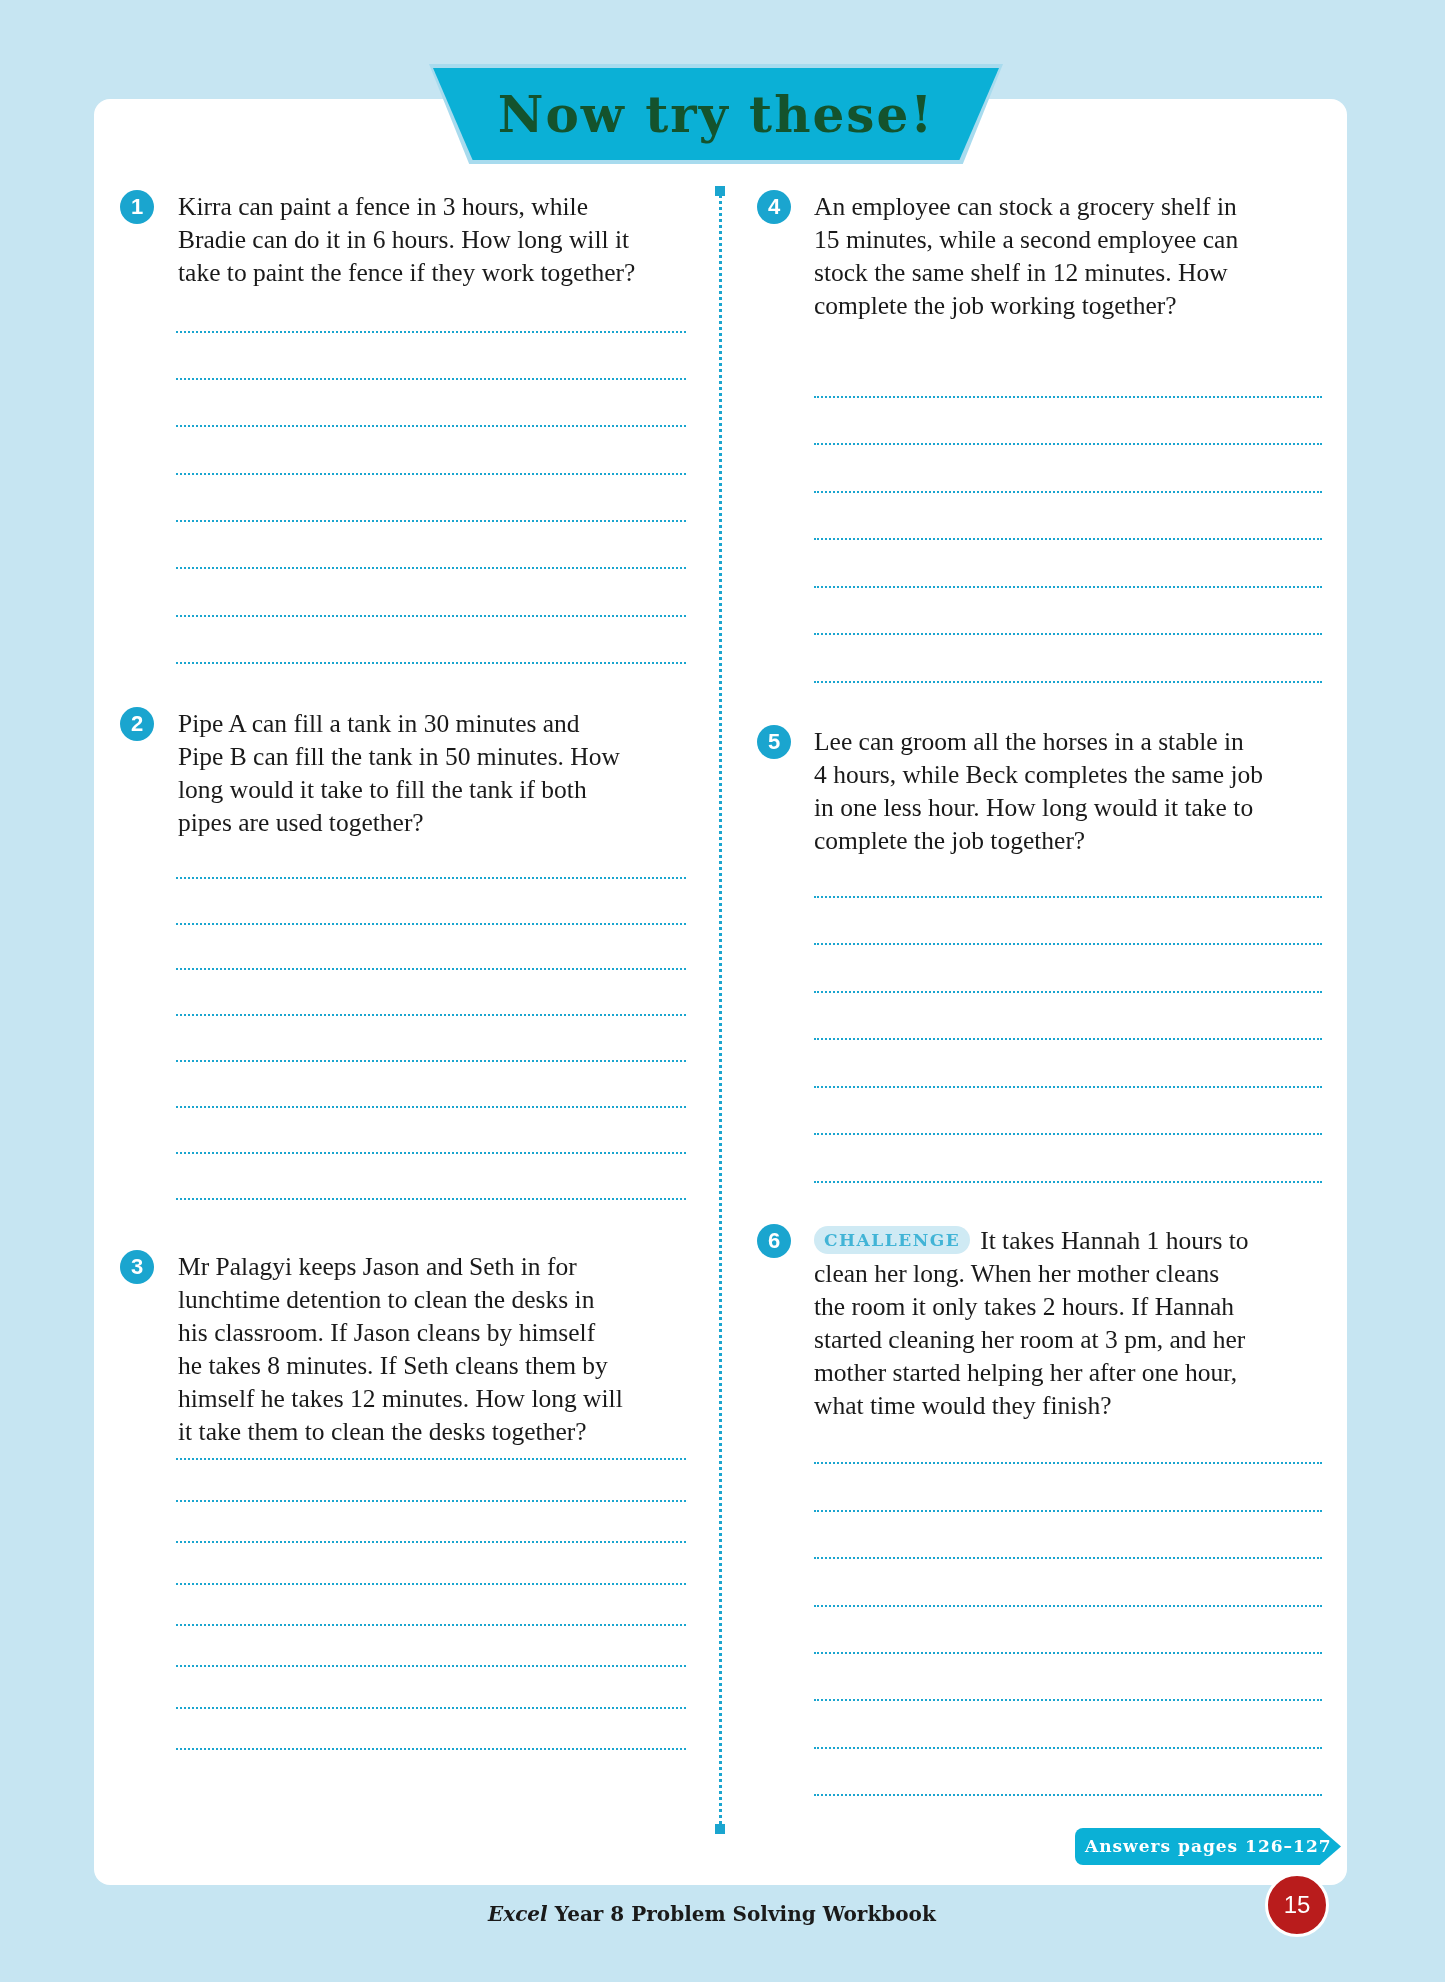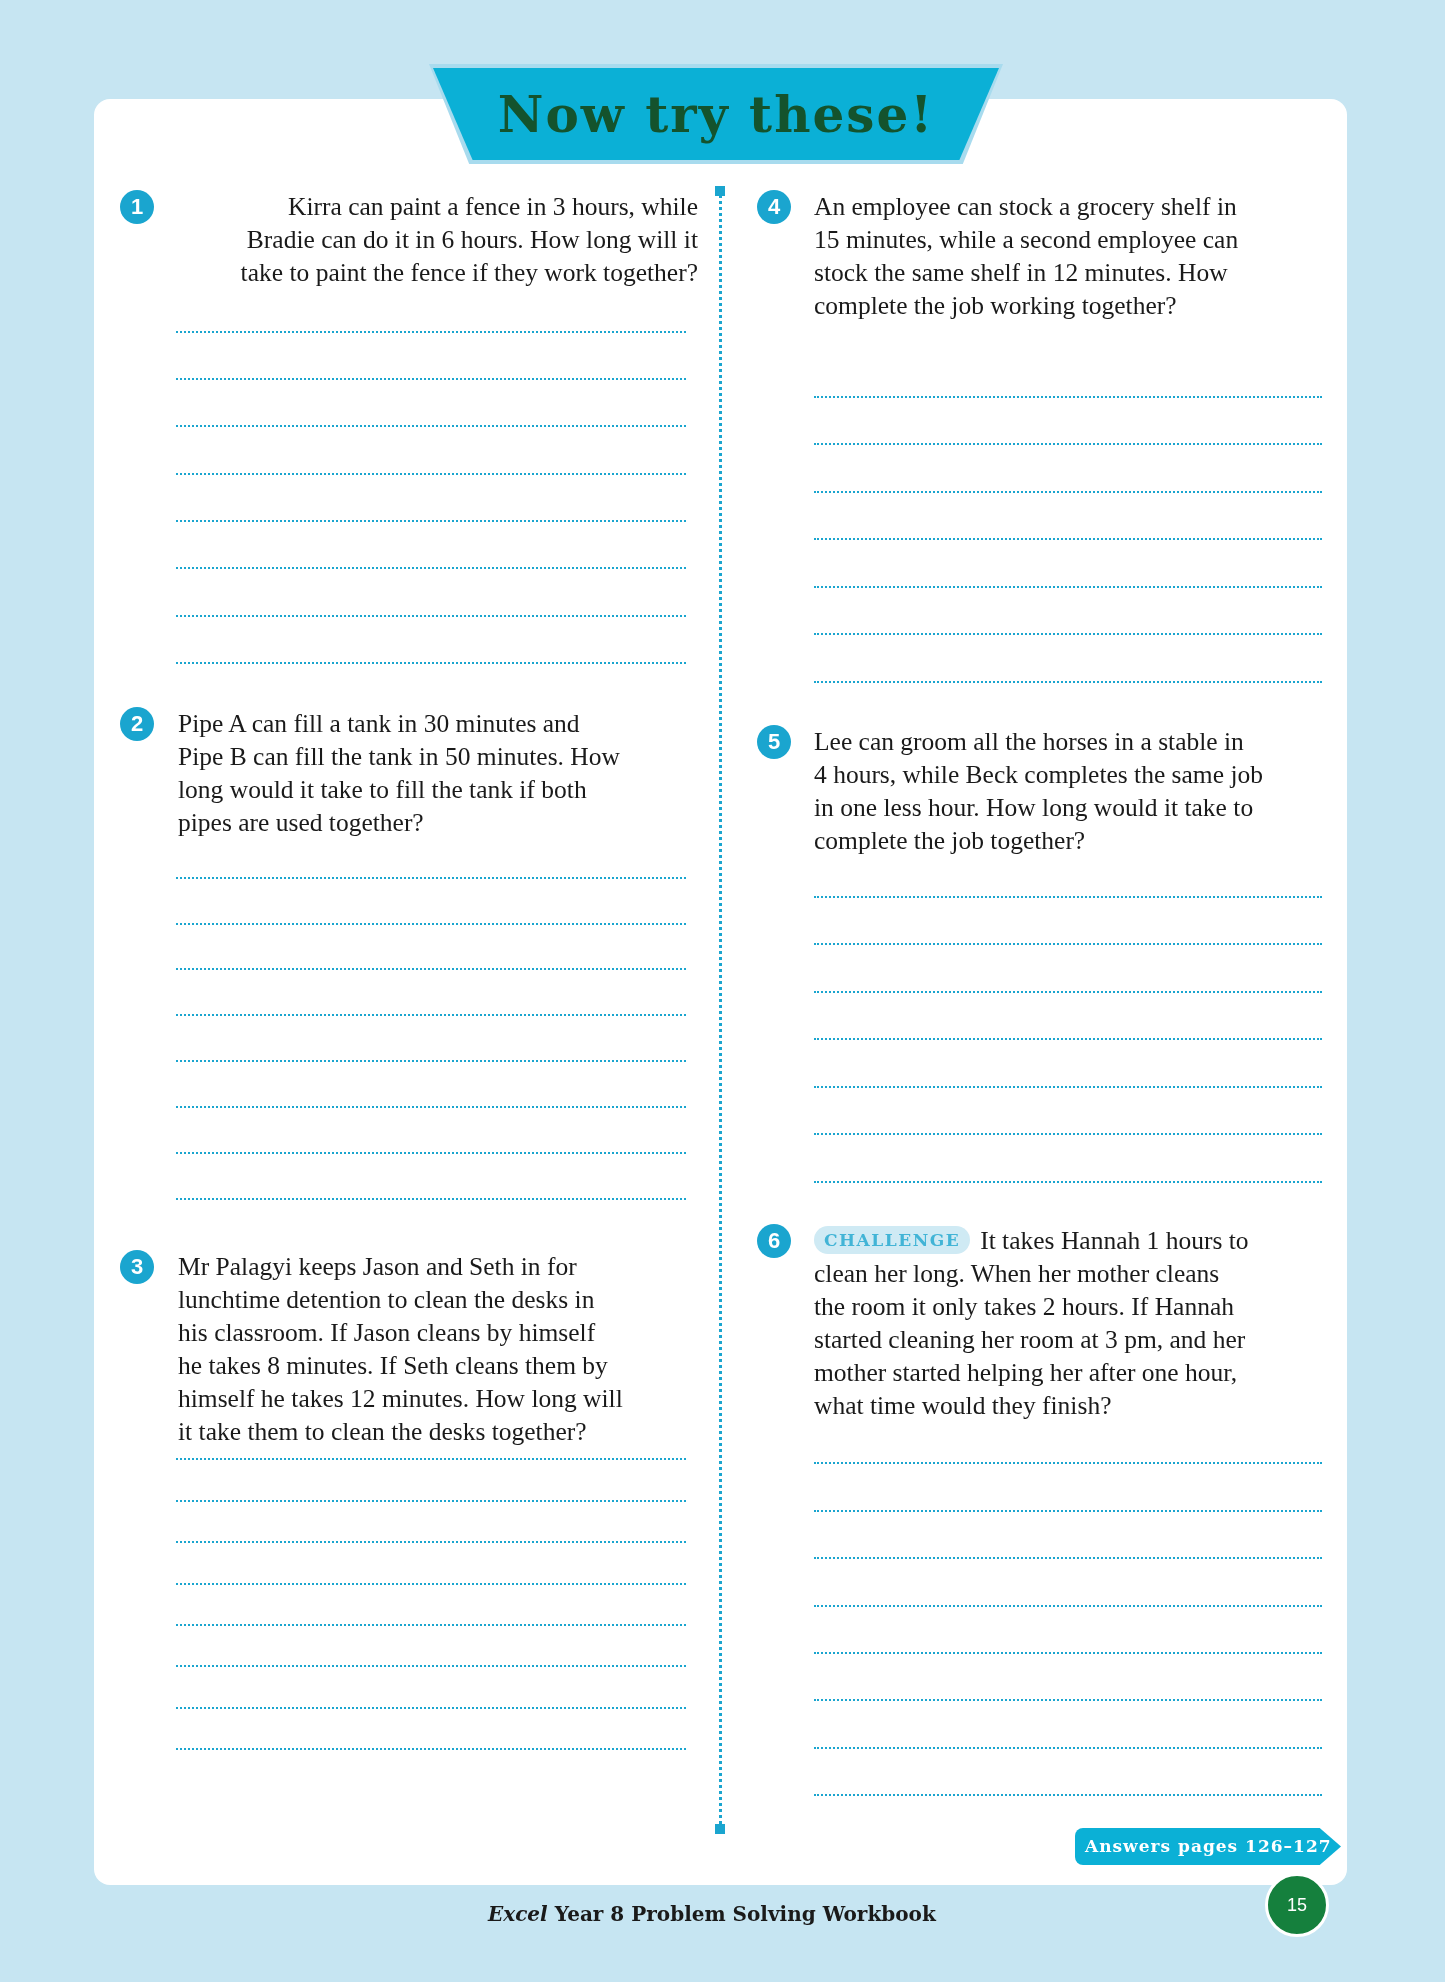--- a/index.html
+++ b/index.html
@@ -56,41 +56,41 @@
     position:absolute; left:10px; top:0; height:37px; line-height:37px;
     color:#fff; font-family:"DejaVu Serif", serif; font-weight:bold; font-size:17px; letter-spacing:1px;
   }
   .footer {
     position:absolute; left:488px; top:1902px; font-family:"DejaVu Serif", serif; font-size:20px;
     font-weight:bold; color:#1a1a1a;
   }
   .footer .brand { font-style:italic; }
   .page-badge {
     position:absolute; left:1265px; top:1873px; width:58px; height:58px; border-radius:50%;
-    background:#15803d; border:3px solid #fff; color:#fff;
-    font-family:"Liberation Sans", sans-serif; font-size:18px;
+    background:#b91c1c; border:3px solid #fff; color:#fff;
+    font-family:"Liberation Sans", sans-serif; font-size:24px;
     display:flex; align-items:center; justify-content:center;
   }
 </style>
 </head>
 <body>
 
 <div class="card"></div>
 
 <div class="banner-wrap">
   <div class="banner-edge"></div>
   <div class="banner">Now try these!</div>
 </div>
 
 <div class="divider-cap" style="top:186px;"></div>
 <div class="divider"></div>
 <div class="divider-cap" style="top:1824px;"></div>
 
 <div class="qnum" style="left:120px;top:190px;">1</div>
-<div class="qtext" style="left:178px;top:190px;width:520px;text-align:right;">
+<div class="qtext" style="left:178px;top:190px;width:520px;">
   <div>Kirra can paint a fence in 3 hours, while</div>
   <div>Bradie can do it in 6 hours. How long will it</div>
   <div>take to paint the fence if they work together?</div>
 </div>
 <div>
   <div class="wline" style="left:176px;width:510px;top:331px;"></div>
   <div class="wline" style="left:176px;width:510px;top:378px;"></div>
   <div class="wline" style="left:176px;width:510px;top:425px;"></div>
   <div class="wline" style="left:176px;width:510px;top:473px;"></div>
   <div class="wline" style="left:176px;width:510px;top:520px;"></div>

